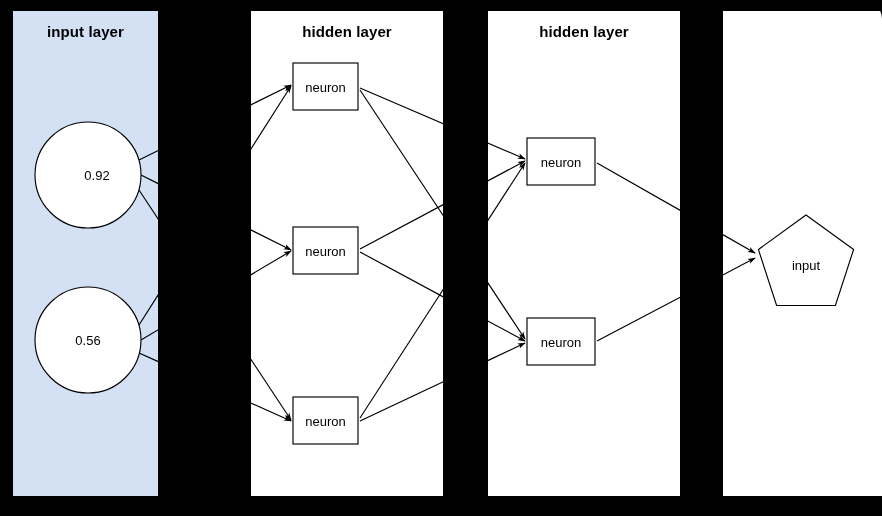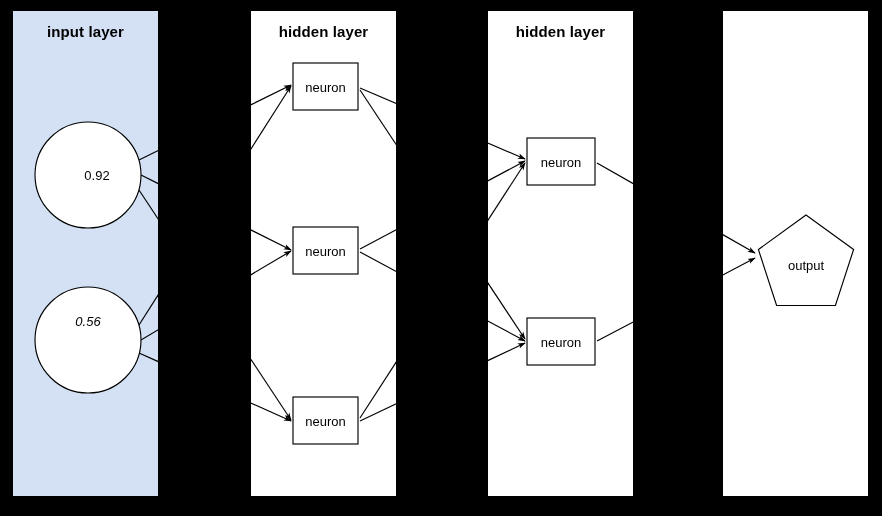--- a/index.html
+++ b/index.html
@@ -1,20 +1,20 @@
 <!DOCTYPE html>
 <html><head>
 <meta charset="utf-8">
 <style>
   html,body{margin:0;padding:0;background:#000;}
   #canvas{position:relative;width:882px;height:516px;background:#000000;
     font-family:"Liberation Sans","DejaVu Sans",sans-serif;overflow:hidden;border-radius:19px;}
   .panel{position:absolute;top:11px;height:485px;width:145px;overflow:hidden;}
   .panel.blue{background:#d4e1f5;}
-  .panel.white{background:#ffffff;}
+  .panel.white{background:#ffffff;padding-left:47px;}
   .panel-title{position:absolute;left:0;right:0;top:12px;text-align:center;
     font-size:15px;font-weight:bold;color:#000;letter-spacing:.1px;}
   .layer-svg{position:absolute;left:0;top:0;width:882px;height:516px;overflow:visible;}
   .node-label{position:absolute;font-size:13px;color:#000;text-align:right;
     white-space:nowrap;transform:translate(-50%,-50%);}
 </style>
 </head>
 <body>
 
 <div id="canvas">
@@ -38,21 +38,21 @@
         <line x1="360" y1="249" x2="525" y2="161" stroke="#000000" stroke-width="1.15" marker-end="url(#arrow-input)"></line>
         <line x1="360" y1="252" x2="525" y2="341" stroke="#000000" stroke-width="1.15" marker-end="url(#arrow-input)"></line>
         <line x1="360" y1="418" x2="525" y2="163" stroke="#000000" stroke-width="1.15" marker-end="url(#arrow-input)"></line>
         <line x1="360" y1="421" x2="525" y2="343" stroke="#000000" stroke-width="1.15" marker-end="url(#arrow-input)"></line>
         <line x1="597" y1="163" x2="755" y2="253" stroke="#000000" stroke-width="1.15" marker-end="url(#arrow-input)"></line>
         <line x1="597" y1="341" x2="755" y2="258" stroke="#000000" stroke-width="1.15" marker-end="url(#arrow-input)"></line>
         <circle cx="88" cy="175" r="53" fill="#ffffff" stroke="#000000" stroke-width="1.15"></circle>
         <circle cx="88" cy="340" r="53" fill="#ffffff" stroke="#000000" stroke-width="1.15"></circle>
       </svg>
       <div class="node-label" style="left: 84px; top: 164px;">0.92</div>
-      <div class="node-label" style="left: 75px; top: 310px; font-style: italic;">0.56</div>
+      <div class="node-label" style="left: 75px; top: 329px;">0.56</div>
     </div>
   <div class="panel white" id="panel-hidden1" style="left: 251px; top: 11px; width: 145px; height: 485px; background: rgb(255, 255, 255);">
     <div class="panel-title">hidden layer</div>
   <svg class="layer-svg" width="882" height="516" viewBox="0 0 882 516" style="left: -251px; top: -11px;">
         <defs>
           <marker id="arrow-hidden-1" viewBox="0 0 10 10" refX="9" refY="5" markerWidth="7" markerHeight="7" orient="auto-start-reverse" markerUnits="strokeWidth">
             <path d="M0,1.6 L10,5 L0,8.4 L2.6,5 Z" fill="#000000"></path>
           </marker>
         </defs>
         <line x1="139" y1="160" x2="291" y2="85" stroke="#000000" stroke-width="1.15" marker-end="url(#arrow-hidden-1)"></line>
@@ -121,16 +121,16 @@
         <line x1="360" y1="88" x2="525" y2="159" stroke="#000000" stroke-width="1.15" marker-end="url(#arrow-output)"></line>
         <line x1="360" y1="90" x2="525" y2="339" stroke="#000000" stroke-width="1.15" marker-end="url(#arrow-output)"></line>
         <line x1="360" y1="249" x2="525" y2="161" stroke="#000000" stroke-width="1.15" marker-end="url(#arrow-output)"></line>
         <line x1="360" y1="252" x2="525" y2="341" stroke="#000000" stroke-width="1.15" marker-end="url(#arrow-output)"></line>
         <line x1="360" y1="418" x2="525" y2="163" stroke="#000000" stroke-width="1.15" marker-end="url(#arrow-output)"></line>
         <line x1="360" y1="421" x2="525" y2="343" stroke="#000000" stroke-width="1.15" marker-end="url(#arrow-output)"></line>
         <line x1="597" y1="163" x2="755" y2="253" stroke="#000000" stroke-width="1.15" marker-end="url(#arrow-output)"></line>
         <line x1="597" y1="341" x2="755" y2="258" stroke="#000000" stroke-width="1.15" marker-end="url(#arrow-output)"></line>
         <polygon points="806.0,215.0 853.6,249.5 835.4,305.5 776.6,305.5 758.4,249.5" fill="#ffffff" stroke="#000000" stroke-width="1.15"></polygon>
       </svg>
-      <div class="node-label" style="left: 83px; top: 254px;">output</div>
+      <div class="node-label" style="left: 83px; top: 254px;">input</div>
     </div>
 
 </div>
 
 </body></html>

